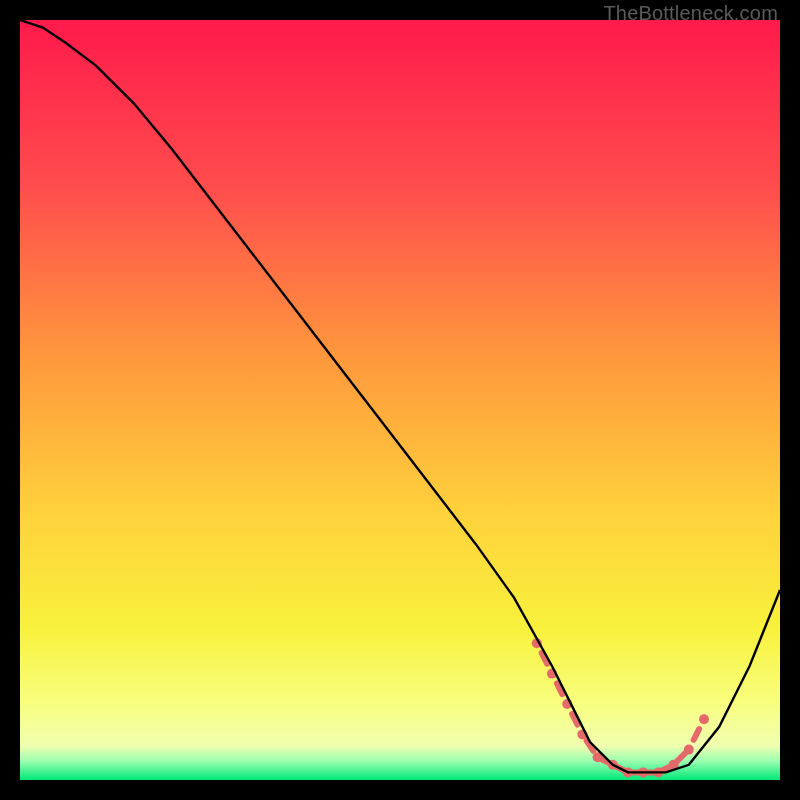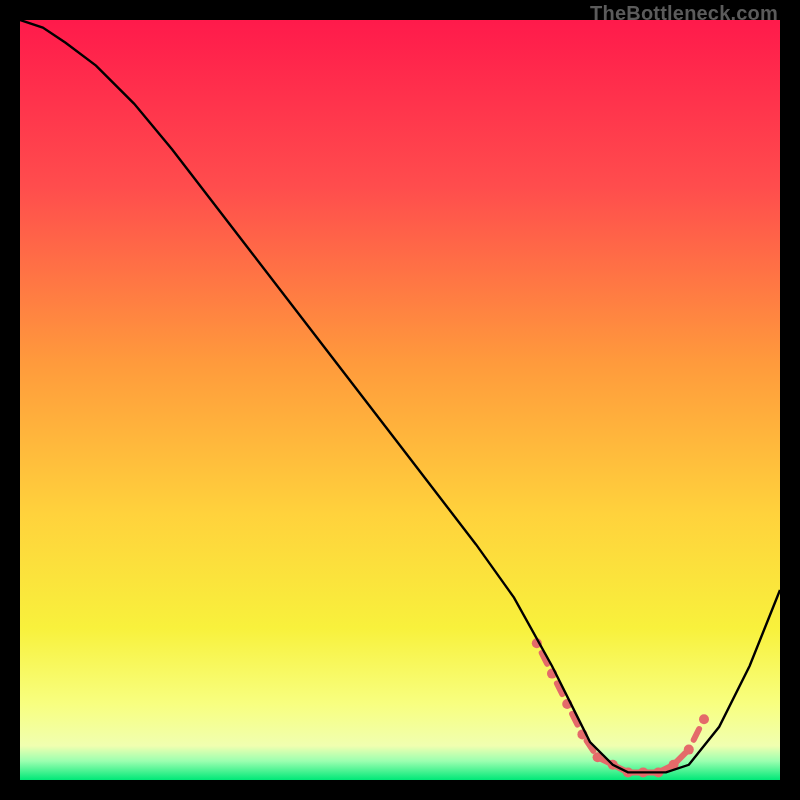--- a/index.html
+++ b/index.html
@@ -28,21 +28,21 @@
     top: 0;
     width: 100%;
     height: 100%;
   }
   .watermark {
     position: absolute;
     top: 2px;
     right: 22px;
     font-family: Arial, Helvetica, sans-serif;
     font-size: 20px;
-    font-weight: bold;
+    font-weight: normal;
     color: #5b5b5b;
     letter-spacing: 0.2px;
   }
   svg.curve {
     position: absolute;
     left: 0;
     top: 0;
     width: 100%;
     height: 100%;
   }

